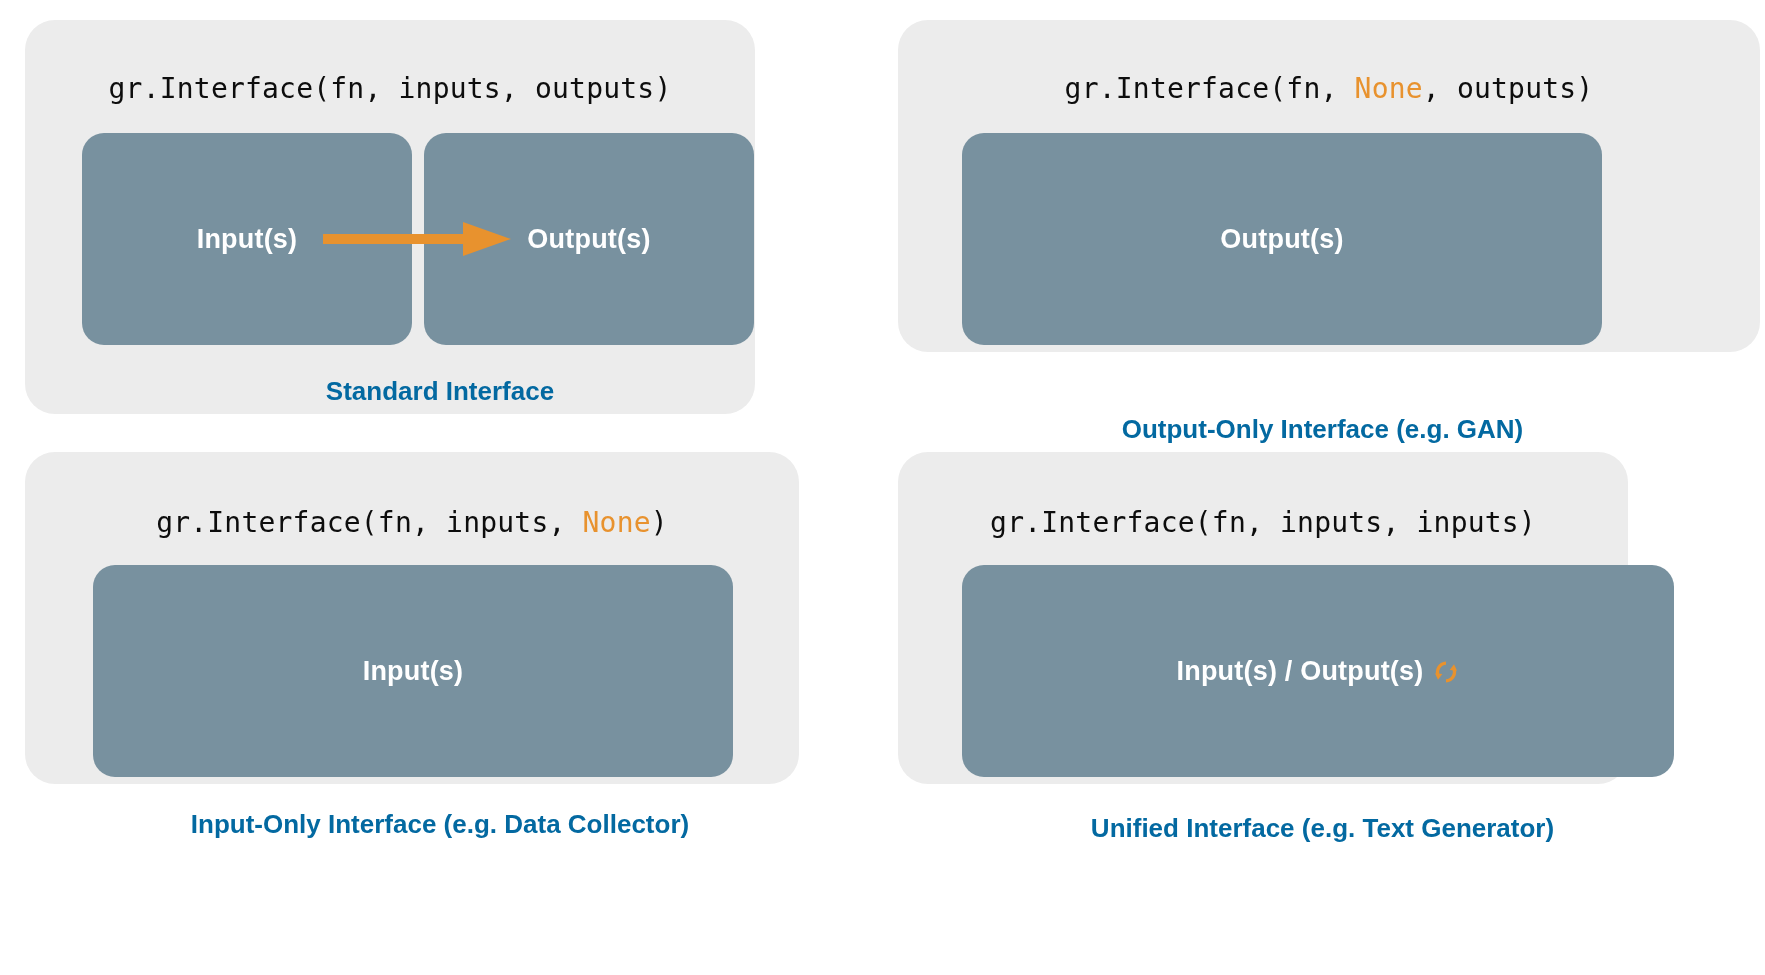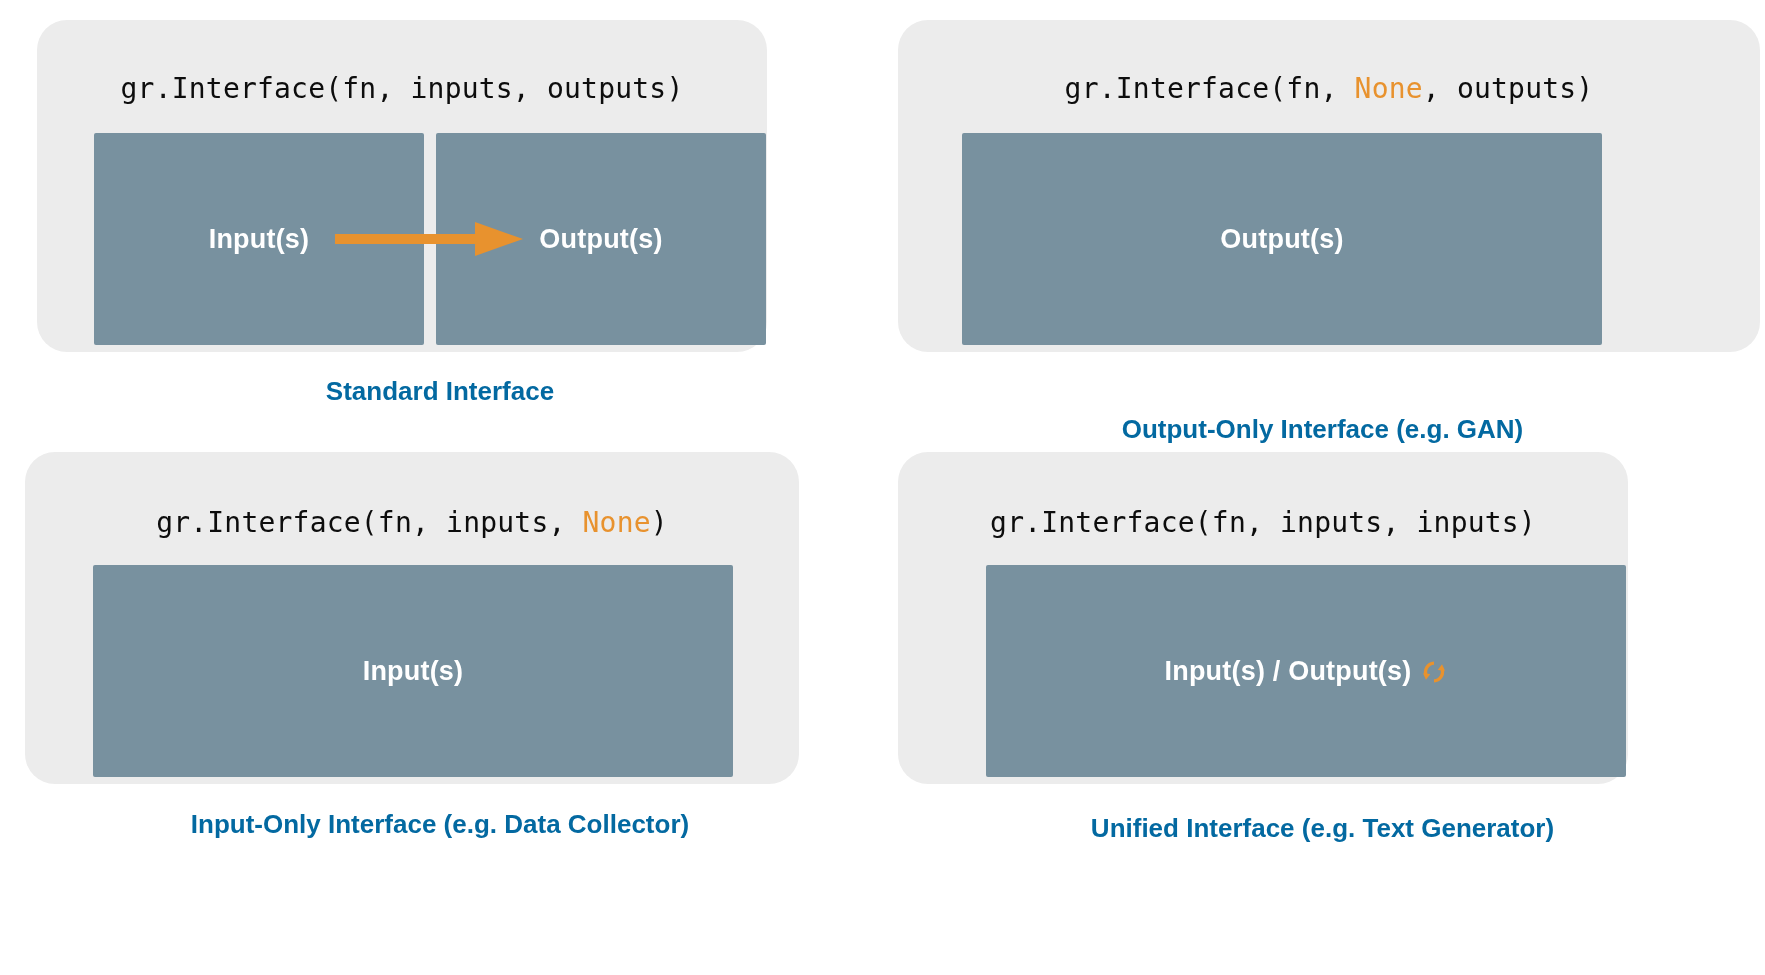--- a/index.html
+++ b/index.html
@@ -51,21 +51,21 @@
     white-space: pre;
   }
   .code-line .kw-none {
     color: #e8922e;
   }
 
   
   .io-box {
     position: absolute;
     background: #78919f;
-    border-radius: 2px;
+    border-radius: 22px;
     display: flex;
     align-items: center;
     justify-content: center;
     box-sizing: border-box;
   }
   .io-label {
     font-family: "Liberation Sans", sans-serif;
     font-weight: bold;
     font-size: 27px;
     color: #ffffff;
@@ -101,21 +101,21 @@
     text-align: center;
     font-family: "Liberation Sans", sans-serif;
     font-weight: bold;
     font-size: 26px;
     line-height: 32px;
     color: #0369a1;
     white-space: nowrap;
   }
 
   
-  #q1 .card       { left: 25px;  top: 20px;  width: 730px; height: 332px; margin-left: 12px; }
+  #q1 .card       { left: 25px;  top: 20px;  width: 730px; height: 394px; }
   #q1 .code-line  { top: 52px; }
   #q1 .box-input  { left: 57px;  top: 113px; width: 330px; height: 212px; }
   #q1 .box-output { left: 399px; top: 113px; width: 330px; height: 212px; }
   #q1 .flow-arrow { left: 298px; top: 200px; width: 188px; height: 38px; }
   #q1 .caption    { top: 375px; }
 
   
   #q2 .card       { left: 18px;  top: 20px;  width: 862px; height: 332px; padding-left: 21px; }
   #q2 .code-line  { top: 52px; }
   #q2 .box-output { left: 64px;  top: 113px; width: 640px; height: 212px; }
@@ -123,21 +123,21 @@
 
   
   #q3 .card       { left: 25px;  top: 22px;  width: 774px; height: 332px; }
   #q3 .code-line  { top: 54px; }
   #q3 .box-input  { left: 68px;  top: 113px; width: 640px; height: 212px; }
   #q3 .caption    { top: 378px; }
 
   
   #q4 .card       { left: 18px;  top: 22px;  width: 730px; height: 332px; }
   #q4 .code-line  { top: 54px; }
-  #q4 .box-io     { left: 64px;  top: 113px; width: 640px; height: 212px; margin-left: 24px; }
+  #q4 .box-io     { left: 64px;  top: 113px; width: 712px; height: 212px; }
   #q4 .caption    { top: 382px; }
 </style>
 </head>
 <body>
 
 <div class="board">
 
   <div class="quadrant" id="q1">
     <div class="card">
       <div class="code-line"><span>gr.Interface(fn, inputs, outputs)</span><span class="kw-none"></span><span></span></div>

